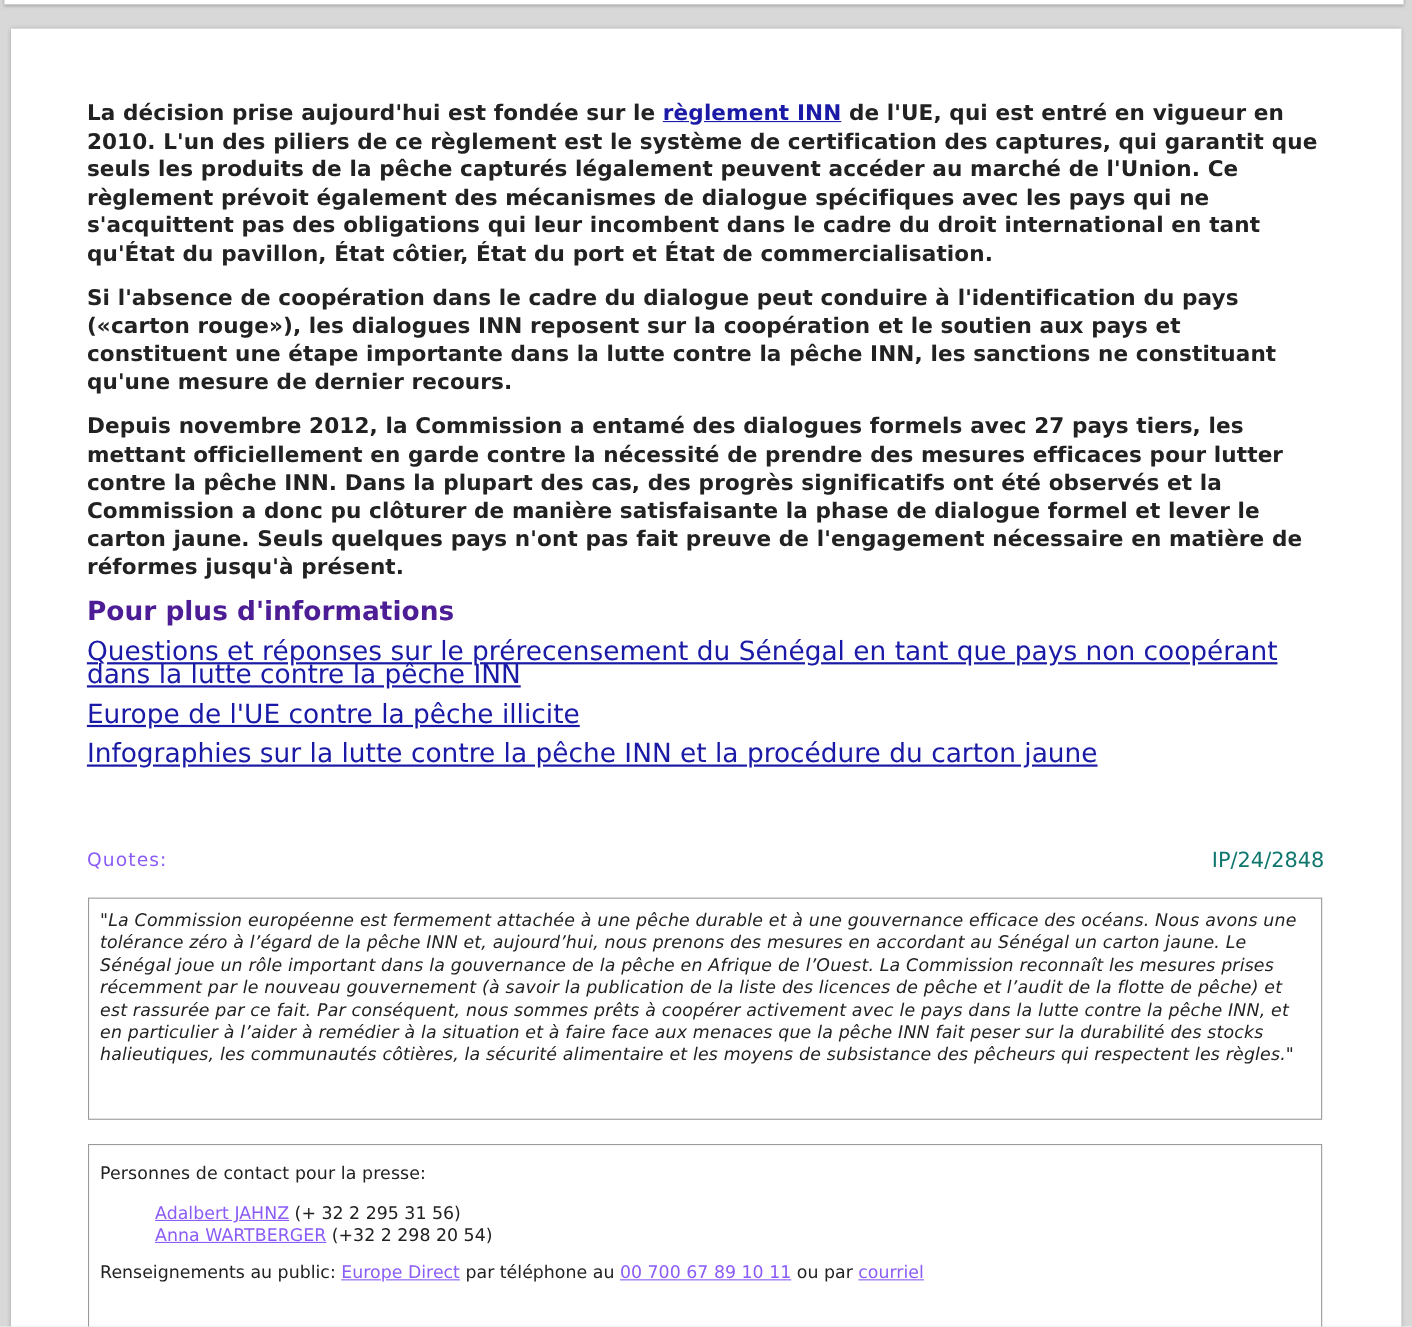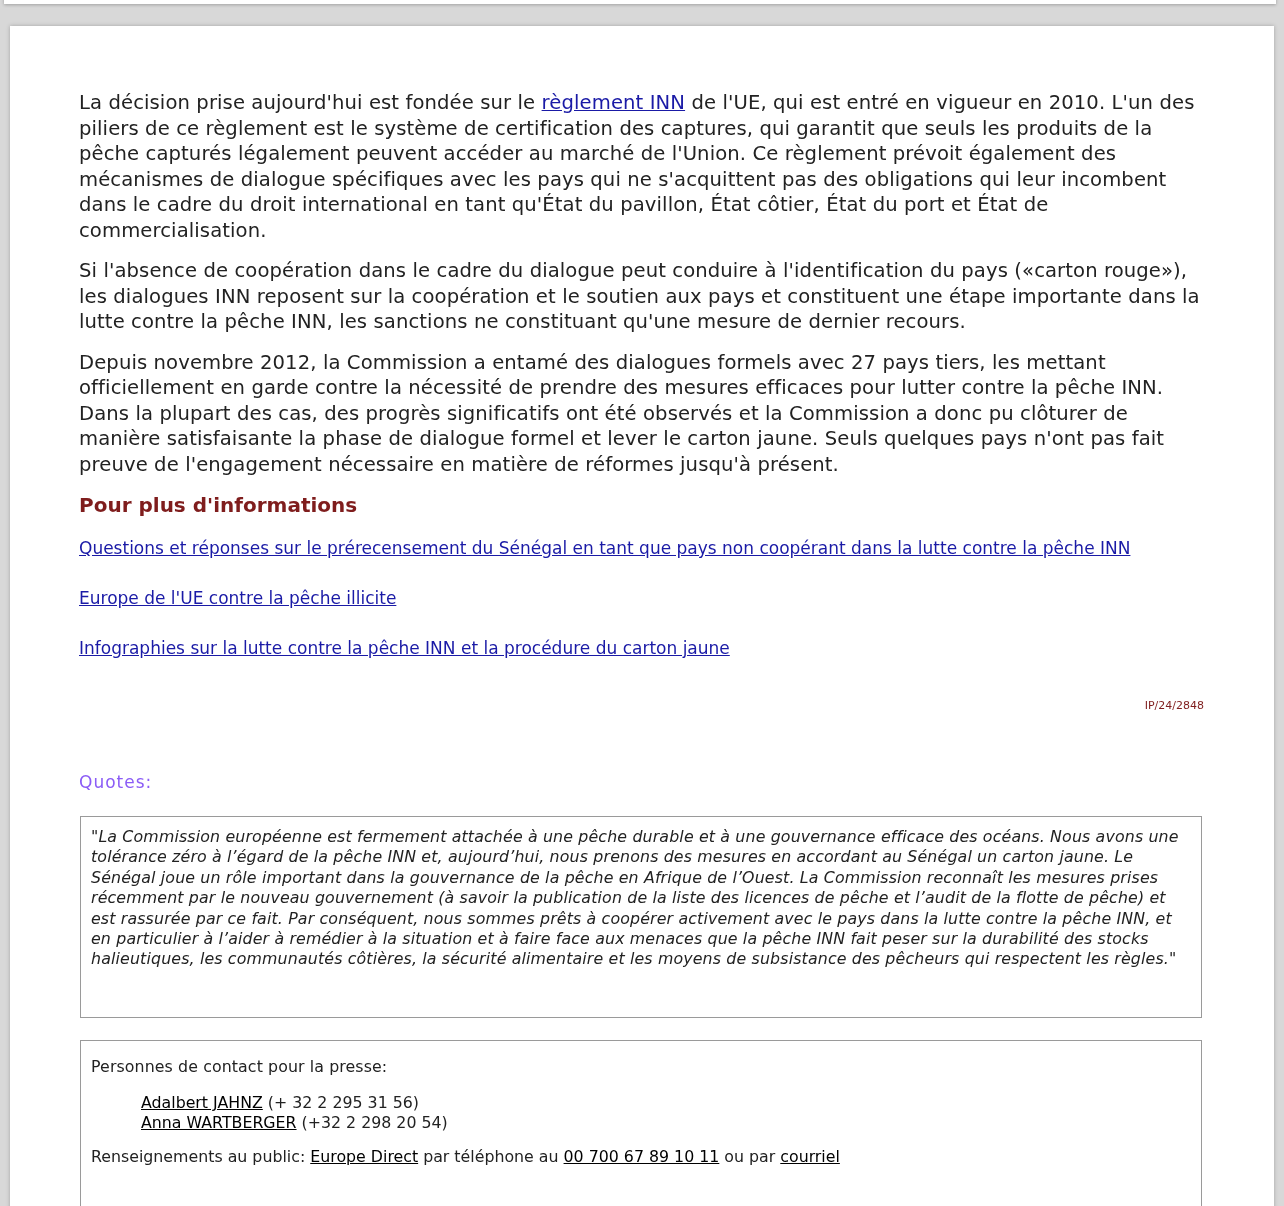--- a/index.html
+++ b/index.html
@@ -18,29 +18,30 @@
     .page {
       position: absolute; left: 10px; top: 26px; width: 1264px; height: 1200px;
       background: #ffffff;
       box-shadow: 0 0 4px rgba(0,0,0,0.25);
     }
     .content { position: absolute; left: 69px; top: 64px; width: 1126px; }
     p.body {
       margin: 0 0 15px 0;
       font-size: 19.6px; line-height: 25.5px; letter-spacing: 0.1px;
       color: #222;
+      font-weight: bold;
     }
     a.lnk { color: #1a1aa6; text-decoration: underline; }
     h3.more {
-      margin: 0 0 13px 0; font-size: 20px; line-height: 26px; font-weight: bold; color: #7f1d1d;
+      margin: 0 0 13px 0; font-size: 24px; line-height: 26px; font-weight: bold; color: #4c1d95;
     }
-    .links p { margin: 0 0 15px 0; font-size: 17px; line-height: 35px; }
+    .links p { margin: 0 0 15px 0; font-size: 24px; line-height: 21px; }
     .ref {
-      position: absolute; right: 70px; top: 673px;
-      font-size: 11px; color: #7f1d1d;
+      position: absolute; right: 70px; top: 745px;
+      font-size: 19px; color: #0f766e;
     }
     .quotes-label {
       position: absolute; left: 69px; top: 746px;
       font-size: 17px; letter-spacing: 1px; color: #8b5cf6;
     }
     .quote-box {
       position: absolute; left: 70px; top: 790px; width: 1122px; height: 202px;
       border: 1px solid #9a9a9a; box-sizing: border-box;
       padding: 10px 12px 0 10px;
     }
@@ -51,21 +52,21 @@
     .quote-author { font-size: 15.8px; line-height: 20.4px; color: #222; margin: 0; letter-spacing: 0.1px; }
     .contact-box {
       position: absolute; left: 70px; top: 1014px; width: 1122px; height: 176px;
       border: 1px solid #9a9a9a; box-sizing: border-box;
       padding: 16px 10px 0 10px;
       font-size: 15.8px; line-height: 20px; color: #222;
     }
     .contact-box .heading { margin: 0 0 16px 0; letter-spacing: 0.1px; }
     .contact-list { margin: 0 0 14px 50px; }
     .contact-list div { line-height: 20px; }
-    .contact-box a { color: #000000; text-decoration: underline; text-align: right; }
+    .contact-box a { color: #8b5cf6; text-decoration: underline; text-align: right; }
   </style>
 </head>
 <body>
 
 <div class="prev-page"></div>
 
 <div class="page">
   <div class="content">
     <p class="body"><span>La décision prise aujourd'hui est fondée sur le </span><a class="lnk" href="#">règlement INN</a><span> de l'UE, qui est entré en vigueur en 2010. L'un des piliers de ce règlement est le système de certification des captures, qui garantit que seuls les produits de la pêche capturés légalement peuvent accéder au marché de l'Union. Ce règlement prévoit également des mécanismes de dialogue spécifiques avec les pays qui ne s'acquittent pas des obligations qui leur incombent dans le cadre du droit international en tant qu'État du pavillon, État côtier, État du port et État de commercialisation.</span></p>
     <p class="body">Si l'absence de coopération dans le cadre du dialogue peut conduire à l'identification du pays («carton rouge»), les dialogues INN reposent sur la coopération et le soutien aux pays et constituent une étape importante dans la lutte contre la pêche INN, les sanctions ne constituant qu'une mesure de dernier recours.</p>

